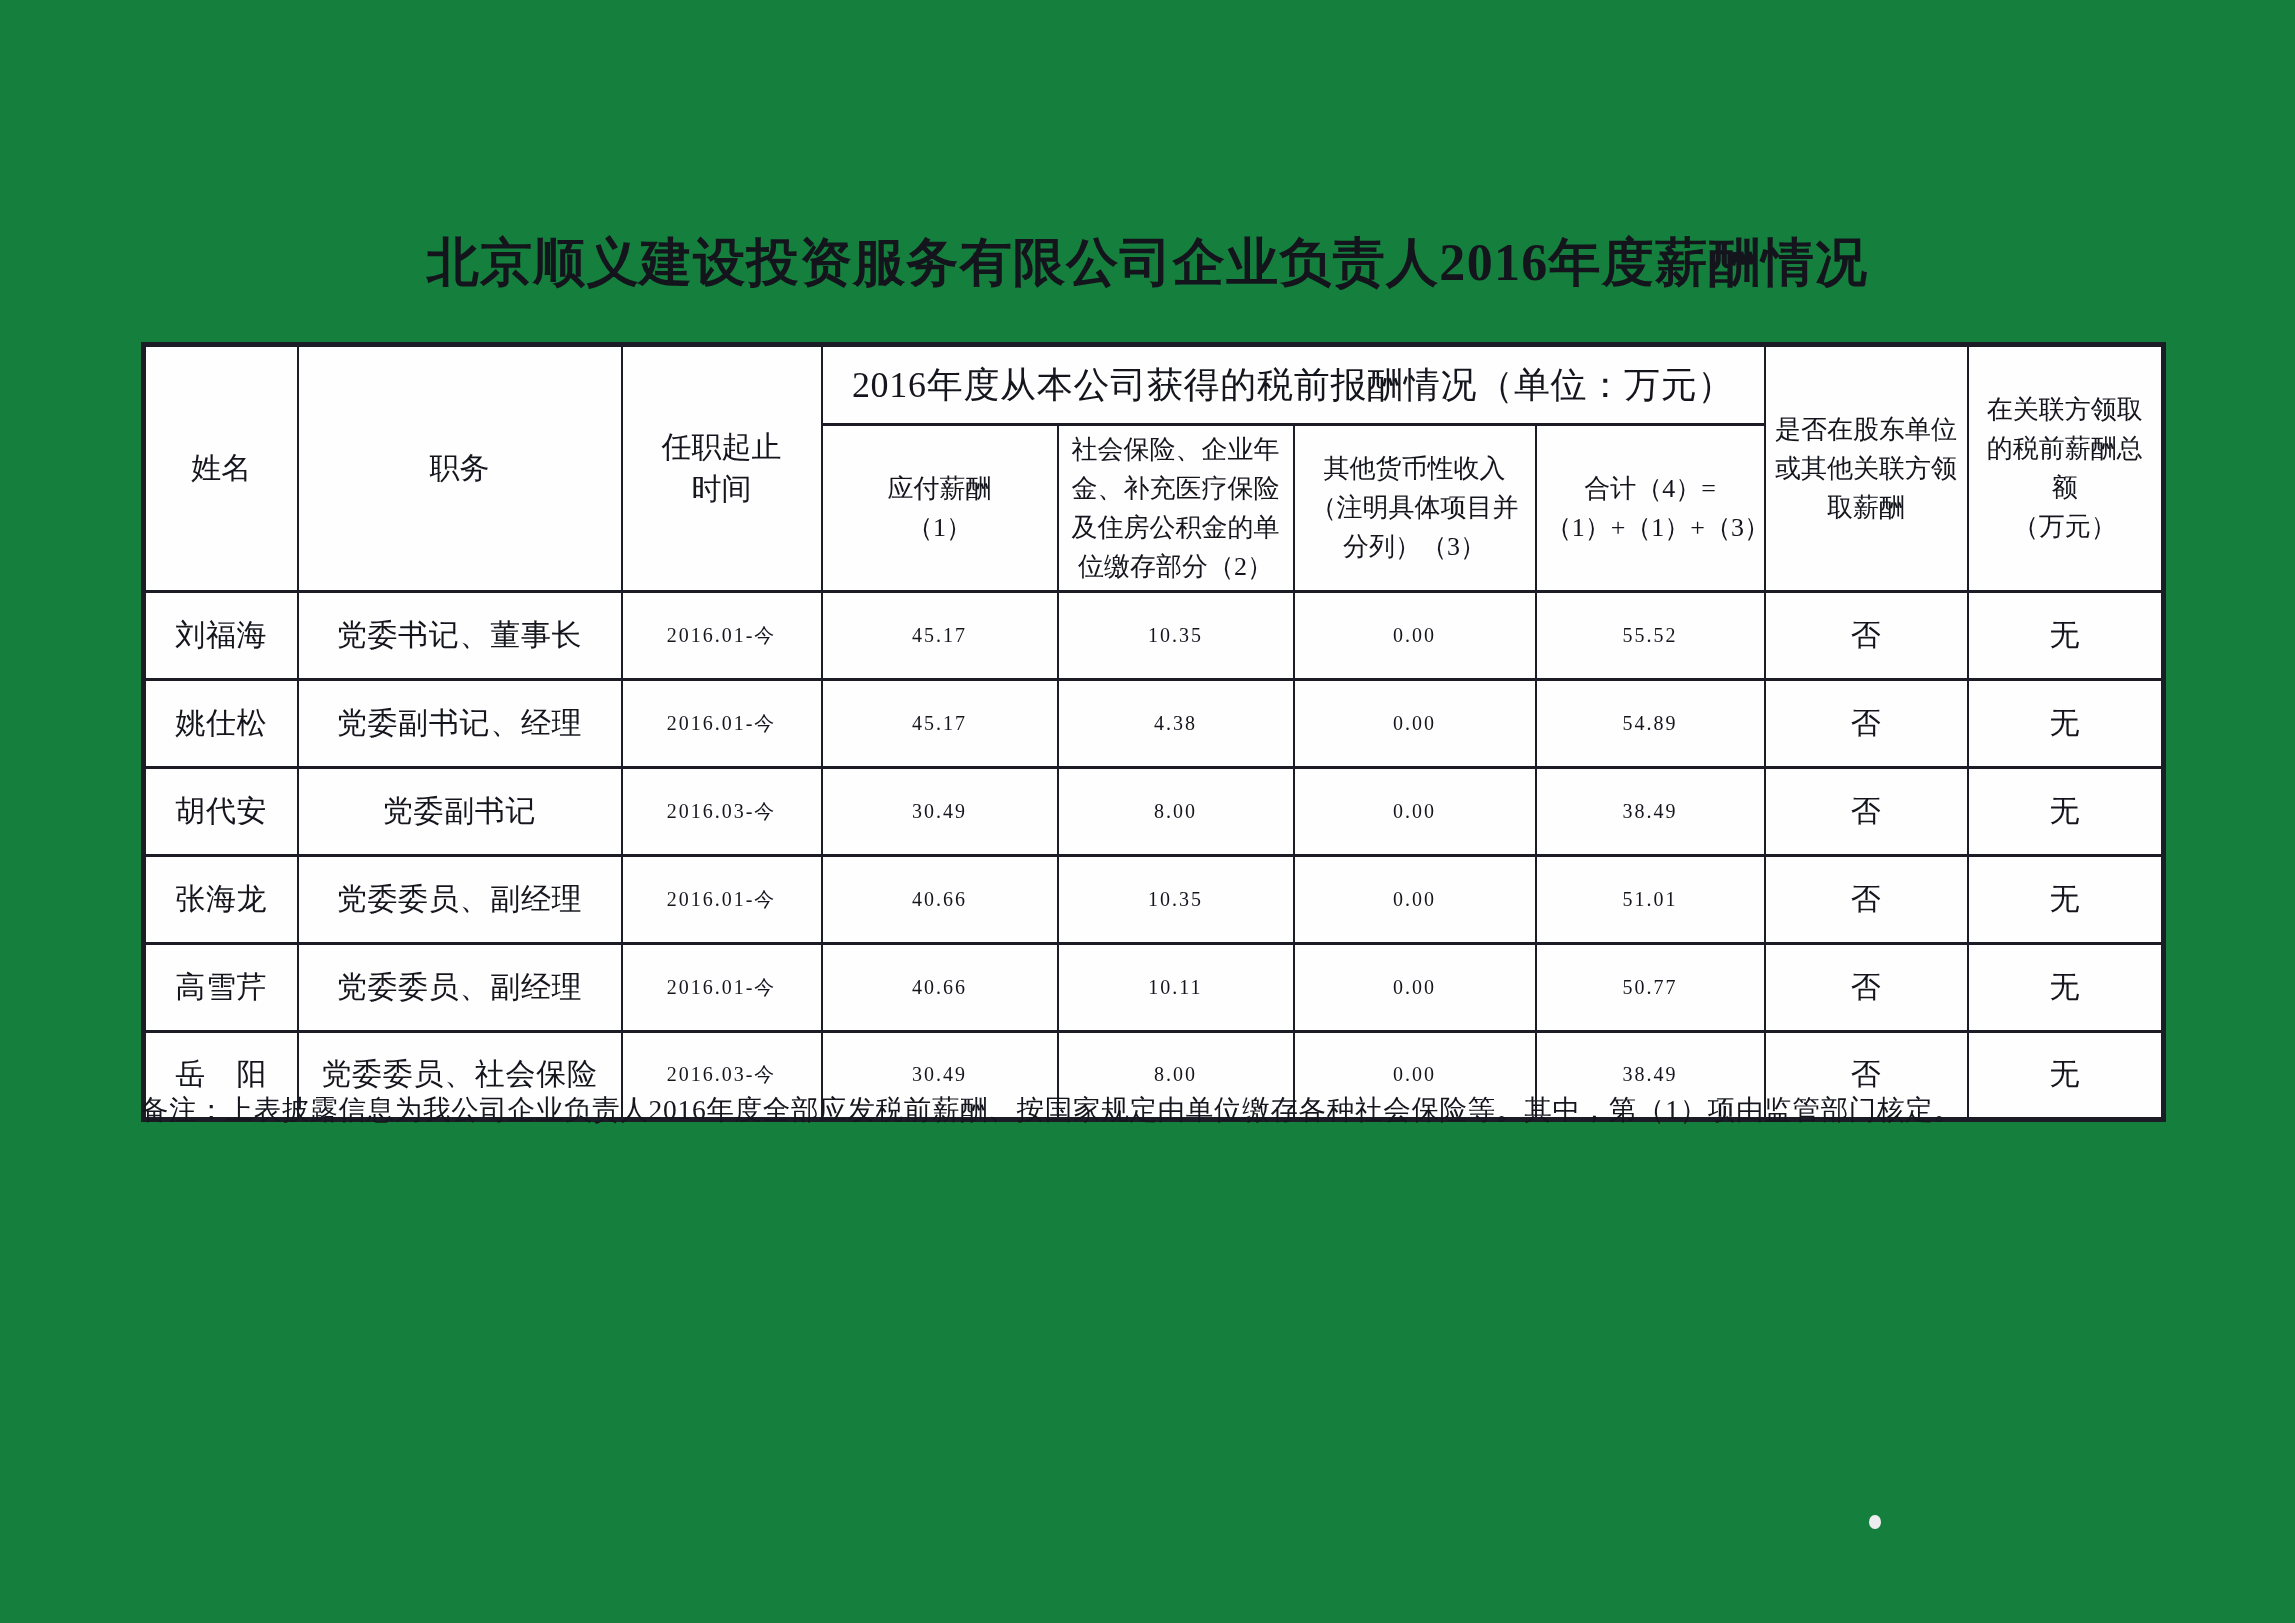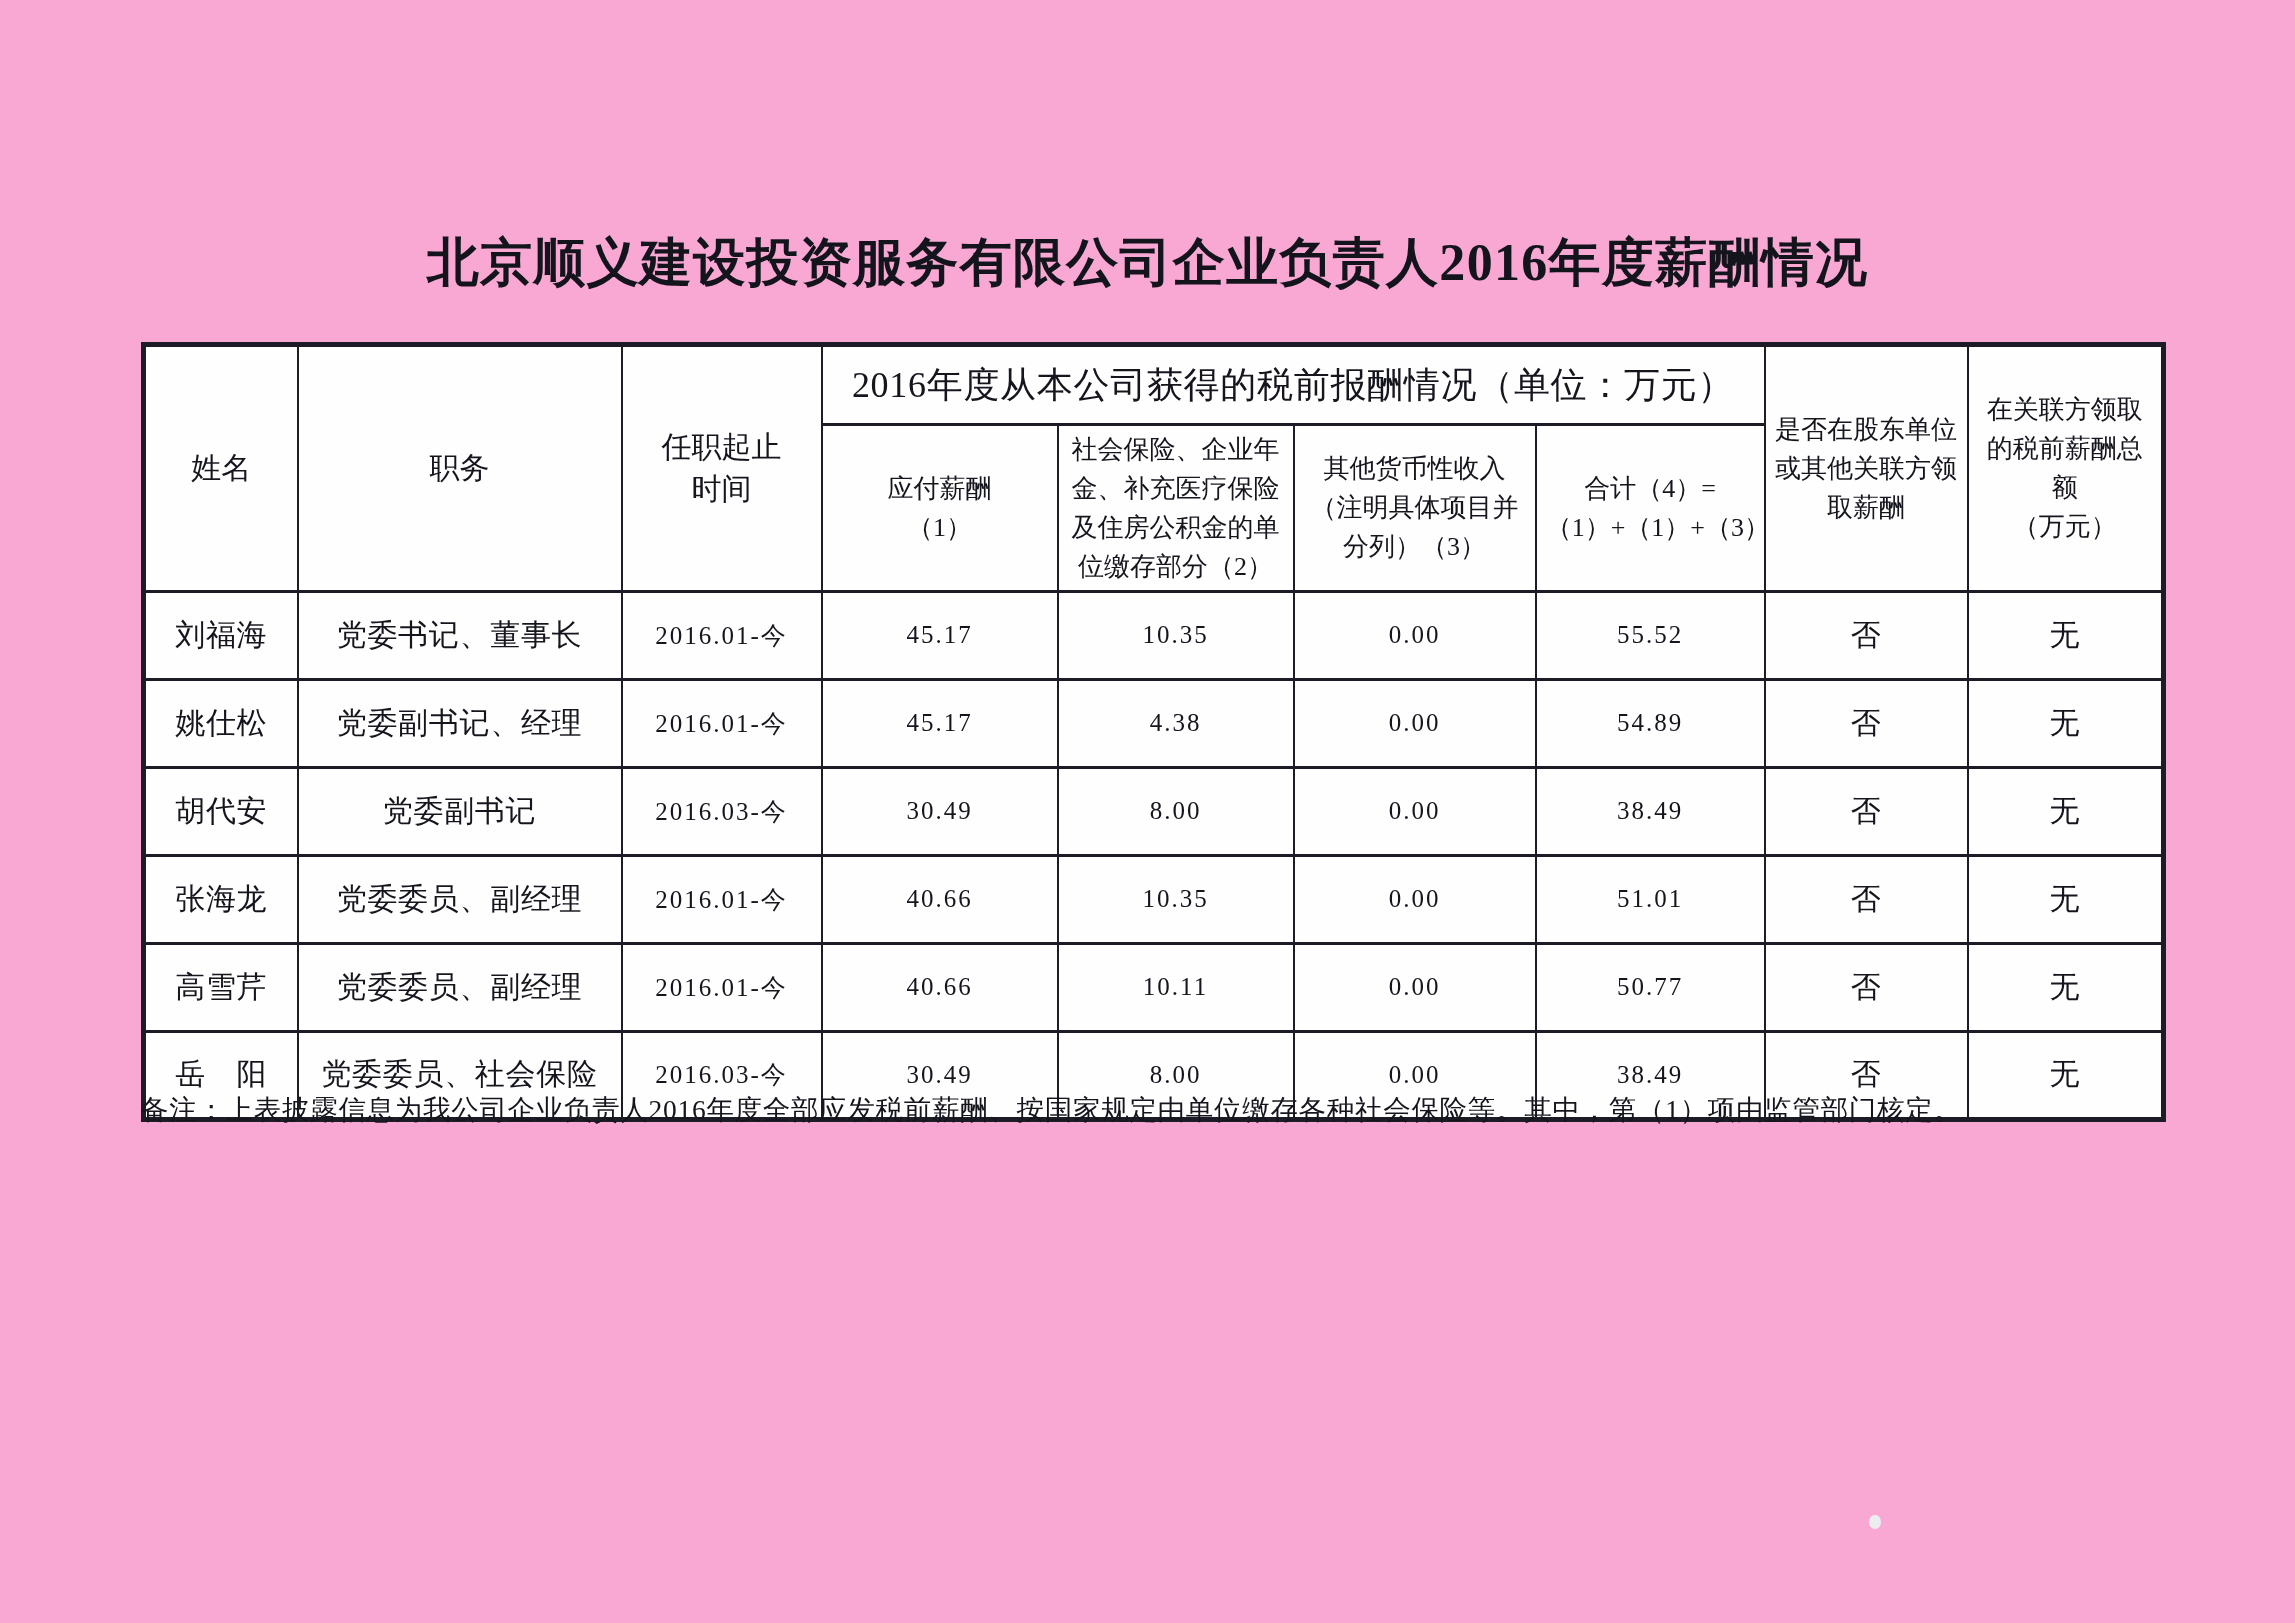--- a/index.html
+++ b/index.html
@@ -5,21 +5,21 @@
   html,body{margin:0;padding:0;}
   body{
     width:2295px;height:1623px;
     background:#ffffff;
     font-family:"Liberation Serif","DejaVu Serif",serif;
     color:#15151e;
   }
   .page{
     position:relative;
     width:2295px;height:1623px;
-    background:#f9a8d4;
+    background:#15803d;
     overflow:hidden;
   }
   .doc-title{
     position:absolute;
     left:0; top:228px;
     width:2295px;
     text-align:center;
     font-size:52px;
     font-weight:bold;
     letter-spacing:1.3px;
@@ -45,21 +45,21 @@
   }
   table.salary{border:5.2px solid #1c1c26;}
   tr.hrow1{height:80px;}
   tr.hrow2{height:157px;}
   tr.drow{height:88px;}
   .th-main{font-size:30px; line-height:1.4; white-space:pre-line;}
   .th-group{font-size:36px; letter-spacing:0.7px;}
   .th-sub{font-size:26px; line-height:1.5; white-space:pre-line;}
   .th-sub-left{text-align:left; padding:3.9px 11.8px;}
   .cell-cn{font-size:30px; letter-spacing:0.7px;}
-  .cell-num{font-size:25px; letter-spacing:2px;}
+  .cell-num{font-size:20px; letter-spacing:2px;}
   .footnote{
     position:absolute;
     left:141px; top:1089px;
     width:2029px;
     font-size:27.5px;
     line-height:1.5;
     color:#15151e;
     letter-spacing:0.7px;
   }
   .smudge{

